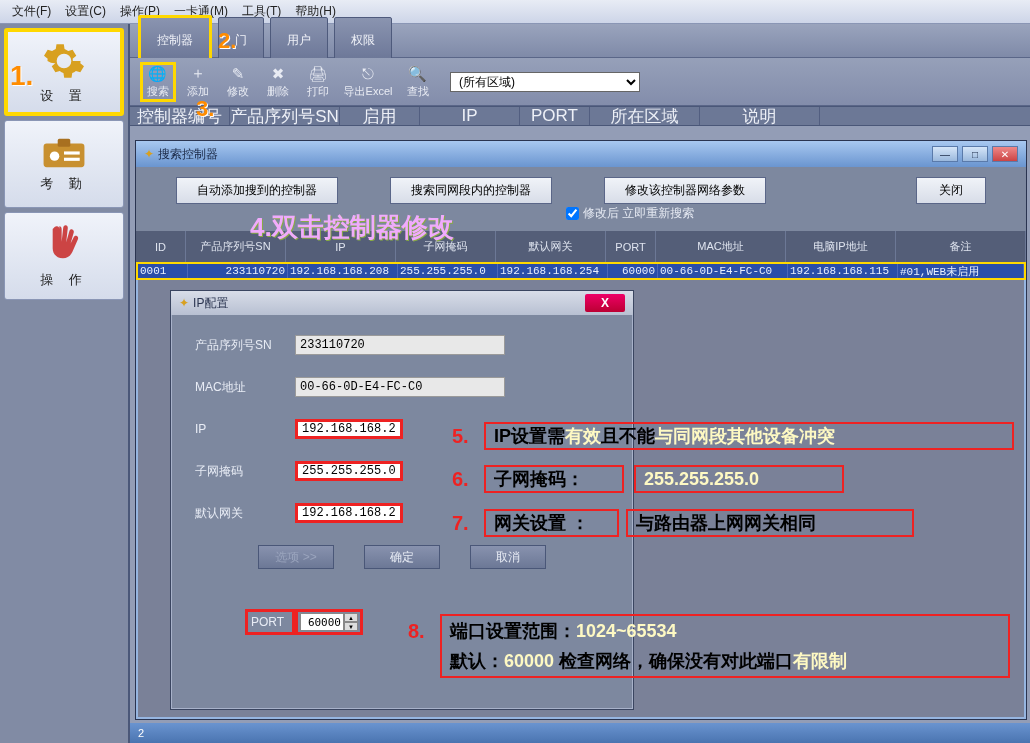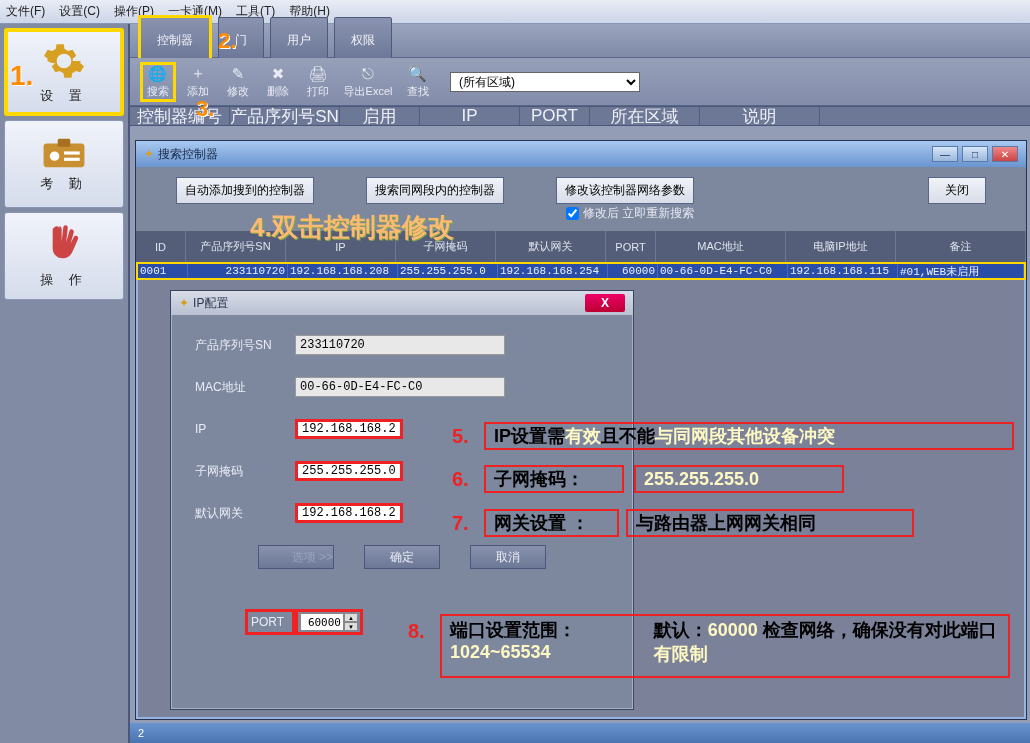--- a/index.html
+++ b/index.html
@@ -1,19 +1,19 @@
 <!DOCTYPE html>
 <html><head>
 <meta charset="utf-8">
 <style>
 * { margin: 0; padding: 0; box-sizing: border-box; font-family: "Microsoft YaHei", SimSun, Arial, sans-serif; }
 body { width: 1030px; height: 743px; background: #3b4a6b; overflow: hidden; position: relative; font-size: 12px; }
 
 
-.menubar { height: 24px; background: linear-gradient(#e8ecf5,#cdd5e8); display: flex; align-items: center; padding: 0 6px; border-bottom: 1px solid #8a96b5; }
+.menubar { height: 24px; background: linear-gradient(#e8ecf5,#cdd5e8); display: flex; align-items: center; padding: 0 12px; border-bottom: 1px solid #8a96b5; }
 .menubar span { margin-right: 14px; color: #222; cursor: pointer; }
 
 
 .sidebar { position: absolute; left: 0; top: 24px; width: 130px; bottom: 0; background: #818ba4; border-right: 2px solid #4a5778; }
 .sidebar-btn { width: 120px; height: 88px; margin: 4px auto; background: linear-gradient(#f0f3fa,#d5dceb); border: 1px solid #8a96b5; border-radius: 3px; display: flex; flex-direction: column; align-items: center; justify-content: center; position: relative; }
 .sidebar-btn.sel { border: 4px solid #ffd800; }
 .sidebar-btn .lbl { margin-top: 4px; color: #222; font-size: 13px; letter-spacing: 6px; }
 .gear-icon { width: 44px; height: 44px; }
 .hand-icon { width: 40px; height: 44px; }
 .badge-icon { width: 44px; height: 36px; }
@@ -40,21 +40,21 @@
 .colhdr div { border-right: 1px solid #525e80; color: #edf0f7; font-size: 17px; display: flex; align-items: center; justify-content: center; }
 
 
 .srch-dlg { position: absolute; left: 135px; top: 140px; width: 892px; height: 580px; background: #7a8198; border: 1px solid #2a3450; box-shadow: 0 0 0 2px #96b5e0 inset; }
 .srch-title { height: 26px; background: linear-gradient(#a8c8f0,#6a95d0); display: flex; align-items: center; padding: 0 8px; color: #1a2845; font-size: 12px; }
 .srch-title .sp { flex: 1; }
 .win-btn { width: 26px; height: 16px; background: linear-gradient(#d5e5f8,#9ab8dd); border: 1px solid #5a7aaa; margin-left: 4px; display: flex; align-items: center; justify-content: center; font-size: 10px; cursor: pointer; }
 .win-btn.close { background: linear-gradient(#e88,#c44); color: #fff; }
 
 .srch-top { height: 64px; background: #7d889f; display: flex; align-items: flex-start; padding: 10px 40px; gap: 52px; position: relative; }
-.srch-btn { padding: 4px 8px; background: linear-gradient(#f0f3f8,#d8dde8); border: 1px solid #5a6688; font-size: 12px; cursor: pointer; }
+.srch-btn { padding: 4px 20px; background: linear-gradient(#f0f3f8,#d8dde8); border: 1px solid #5a6688; font-size: 12px; cursor: pointer; }
 .srch-check { position: absolute; left: 430px; top: 38px; color: #e5e9f2; font-size: 12px; display: flex; align-items: center; }
 .srch-check input { margin-right: 4px; }
 
 .srch-grid-hdr { height: 31px; display: flex; background: #545e78; }
 .srch-grid-hdr div { border-right: 1px solid #6c7896; color: #dfe4ef; font-size: 11px; display: flex; align-items: center; justify-content: center; }
 .srch-row { height: 18px; display: flex; background: #2a4ea8; border: 2px solid #ffd800; }
 .srch-row div { border-right: 1px solid #4a68b8; color: #e8f0ff; font-size: 11px; display: flex; align-items: center; padding: 0 2px; overflow: hidden; white-space: nowrap; font-family: "Courier New", monospace; }
 
 
 .ip-dlg { position: absolute; left: 170px; top: 290px; width: 464px; height: 420px; background: #7d889f; border: 1px solid #3a4560; box-shadow: 0 0 0 1px #a8b2ca inset; }
@@ -63,35 +63,35 @@
 .ip-close { width: 40px; height: 18px; background: linear-gradient(#e06,#b03); border-radius: 2px; color: #fff; display: flex; align-items: center; justify-content: center; font-weight: bold; cursor: pointer; }
 .ip-body { padding: 20px 24px; }
 .ip-row { display: flex; align-items: center; margin-bottom: 22px; }
 .ip-lbl { width: 100px; color: #e8ecf5; font-size: 12px; }
 .ip-inp { width: 210px; height: 20px; background: #e8e8e8; border: 1px solid #9a9a9a; padding: 0 4px; font-size: 12px; font-family: "Courier New", monospace; }
 .ip-inp.white { background: #fff; }
 .ip-inp.narrow { width: 108px; }
 .ip-inp.red { border: 3px solid #e22; }
 .ip-btns { display: flex; justify-content: center; gap: 30px; margin-top: 4px; }
 .ip-btn { width: 76px; height: 24px; background: linear-gradient(#8892ae,#6c7896); border: 1px solid #4a5778; color: #e8ecf5; cursor: pointer; font-size: 12px; }
-.ip-btn.dis { color: #9aa4bd; text-align: right; }
+.ip-btn.dis { color: #9aa4bd; }
 .port-row { display: flex; align-items: center; margin-top: 40px; margin-left: 50px; }
 .port-lbl { width: 50px; color: #e8ecf5; text-align: right; padding-right: 8px; border: 3px solid #e22; height: 26px; display: flex; align-items: center; justify-content: flex-end; }
 .port-inp-wrap { border: 3px solid #e22; display: flex; align-items: center; height: 26px; padding: 0 2px; }
 .port-inp { width: 44px; height: 18px; background: #fff; border: 1px solid #888; text-align: right; padding-right: 2px; font-family: monospace; font-size: 11px; }
 .spin { width: 14px; height: 18px; display: flex; flex-direction: column; }
 .spin div { flex: 1; background: #ddd; border: 1px solid #888; font-size: 6px; display: flex; align-items: center; justify-content: center; cursor: pointer; }
 
 
 .anno { position: absolute; font-weight: bold; font-size: 22px; color: #ff8c00; text-shadow: 1px 1px 0 #fff; pointer-events: none; }
 .anno-box { position: absolute; border: 2px solid #e22; padding: 2px 8px; font-size: 18px; font-weight: bold; background: rgba(255,255,255,0); pointer-events: none; display: flex; align-items: center; }
 .anno-box .blk { color: #000; }
 .anno-box .red { color: #fef9c3; text-align: center; }
 .anno-num { color: #e22; font-weight: bold; font-size: 20px; position: absolute; pointer-events: none; }
-.anno-title { position: absolute; color: #fdba74; font-weight: bold; font-size: 26px; text-shadow: 1px 1px 0 #8a4; pointer-events: none; }
+.anno-title { position: absolute; color: #f0abfc; font-weight: bold; font-size: 26px; text-shadow: 1px 1px 0 #8a4; pointer-events: none; }
 
 .statusbar { position: absolute; left: 130px; bottom: 0; right: 0; height: 20px; background: linear-gradient(#6a94d0,#4a74b0); color: #fff; padding: 0 8px; display: flex; align-items: center; font-size: 11px; }
 
 
 .star { color: #d8a020; margin-right: 4px; }
 </style>
 </head>
 <body>
 
 <div class="menubar">
@@ -183,21 +183,21 @@
     <span>搜索控制器</span>
     <span class="sp"></span>
     <div class="win-btn">—</div>
     <div class="win-btn">□</div>
     <div class="win-btn close">✕</div>
   </div>
   <div class="srch-top">
     <button class="srch-btn">自动添加搜到的控制器</button>
     <button class="srch-btn">搜索同网段内的控制器</button>
     <button class="srch-btn">修改该控制器网络参数</button>
-    <button class="srch-btn" style="margin-left:auto;padding:4px 16px">关闭</button>
+    <button class="srch-btn" style="margin-left:auto;padding:4px 22px">关闭</button>
     <label class="srch-check">
         <input type="checkbox" checked="" style="">
         <span>修改后 立即重新搜索</span>
       </label>
   </div>
   <div class="srch-grid-hdr">
     <div style="width:50px">ID</div>
     <div style="width:100px">产品序列号SN</div>
     <div style="width:110px">IP</div>
     <div style="width:100px">子网掩码</div>
@@ -289,20 +289,20 @@
 
 <div class="anno-num" style="left:452px;top:512px">7.</div>
 <div class="anno-box" style="left:484px;top:509px;width:135px;height:28px">
     <span class="blk">网关设置 ：</span>
   </div>
 <div class="anno-box" style="left:626px;top:509px;width:288px;height:28px">
     <span class="blk">与路由器上网网关相同</span>
   </div>
 
 <div class="anno-num" style="left:408px;top:620px">8.</div>
-<div class="anno-box" style="left:440px;top:614px;width:570px;height:64px;flex-direction:row;align-items:flex-start;justify-content:center;gap:6px">
+<div class="anno-box" style="left:440px;top:614px;width:570px;height:64px;flex-direction:column;align-items:flex-start;justify-content:center;gap:6px">
   <div><span class="blk">端口设置范围：</span><span class="red">1024~65534</span></div>
   <div><span class="blk">默认：</span><span class="red">60000</span><span class="blk"> 检查网络，确保没有对此端口</span><span class="red">有限制</span></div>
 </div>
 
 <div class="statusbar">
     <span>2</span>
   </div>
 
 </body></html>

